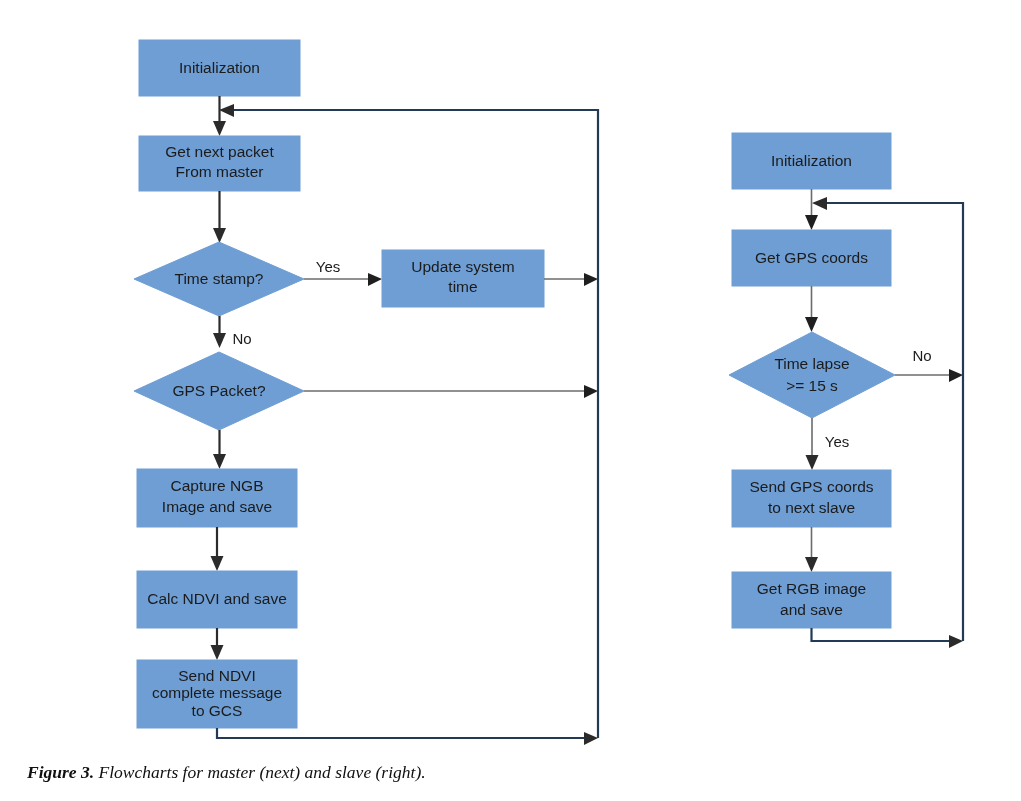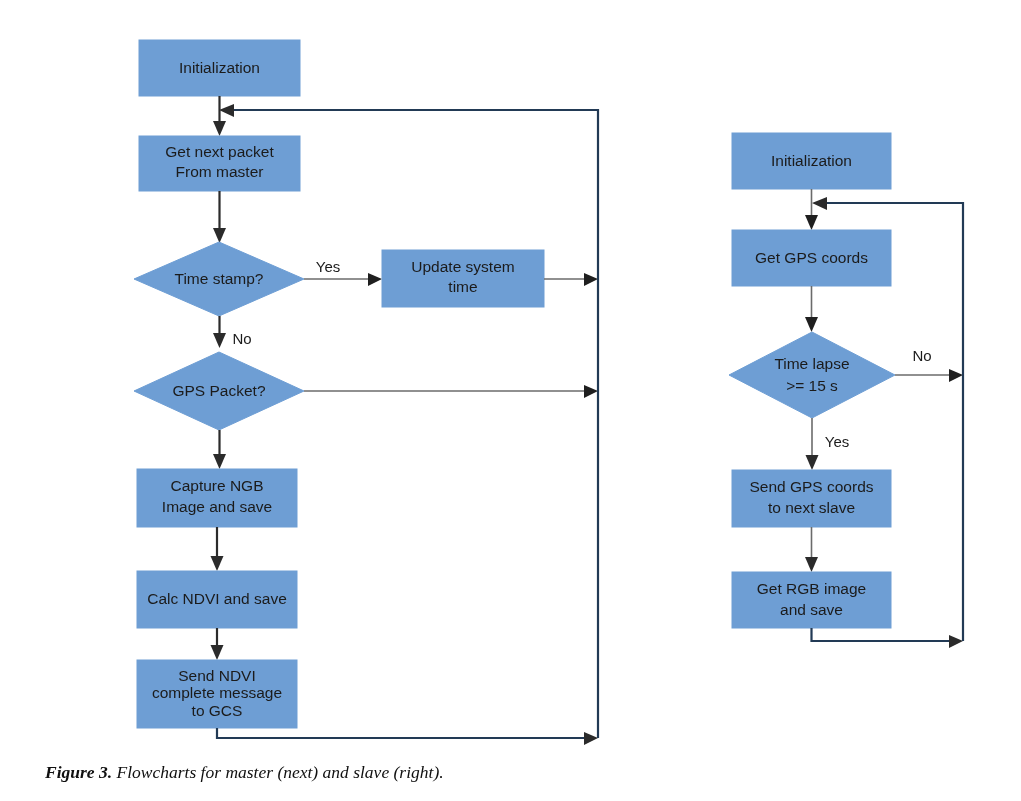--- a/index.html
+++ b/index.html
@@ -71,21 +71,20 @@
     left: 27px;
     top: 762px;
     font-family: "Liberation Serif", serif;
     font-size: 17.5px;
     font-style: italic;
     color: #101010;
     white-space: nowrap;
   }
   .caption .cap-strong {
     font-weight: bold;
-    margin-left: 18px;
   }
 </style>
 </head>
 <body>
 
 <div id="figure-root">
 
   <svg id="flow" viewBox="0 0 1021 801">
 
     <g>

